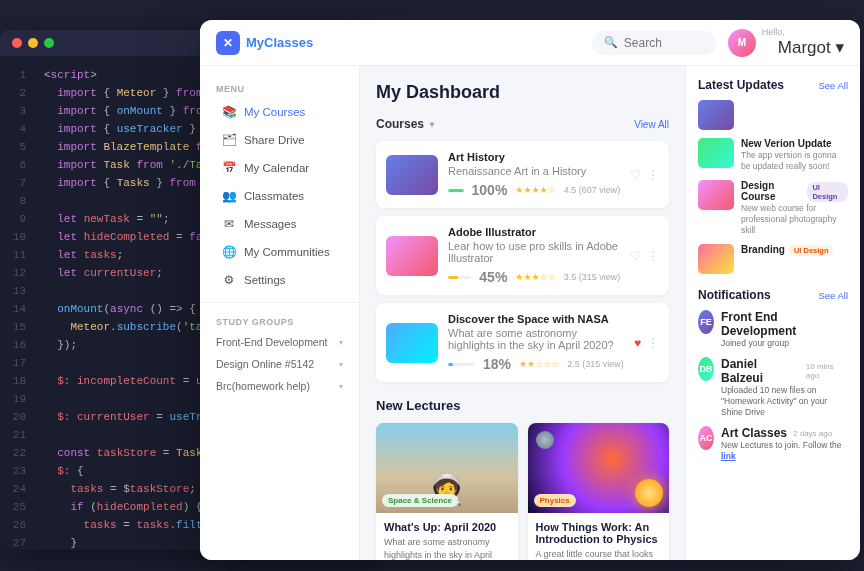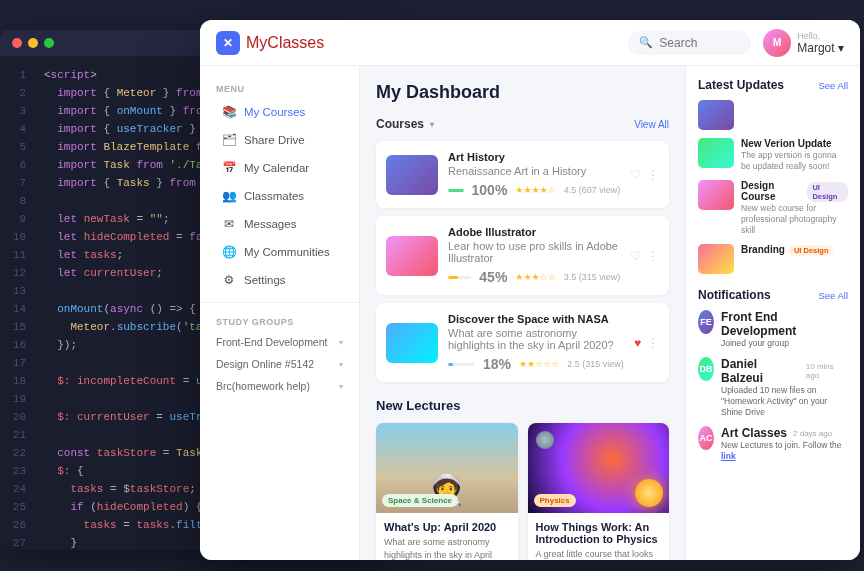--- a/index.html
+++ b/index.html
@@ -98,23 +98,23 @@
       background: #4a6cf7;
       border-radius: 6px;
       display: flex;
       align-items: center;
       justify-content: center;
       color: #fff;
       font-size: 12px;
       font-weight: bold;
     }
     .app-name {
-      font-size: 16px;
-      font-weight: 400;
-      color: #b91c1c;
+      font-size: 13px;
+      font-weight: 700;
+      color: #3b82f6;
     }
     .top-bar-spacer { flex: 1; }
     .search-bar {
       display: flex;
       align-items: center;
       background: #f5f6fa;
       border-radius: 20px;
       padding: 5px 12px;
       gap: 6px;
       margin-right: 12px;
@@ -138,21 +138,21 @@
       height: 28px;
       border-radius: 50%;
       background: linear-gradient(135deg, #f093fb, #f5576c);
       display: flex;
       align-items: center;
       justify-content: center;
       color: #fff;
       font-size: 10px;
       font-weight: bold;
     }
-    .user-name { font-size: 12px; color: #333; }
+    .user-name { font-size: 17px; color: #333; margin-left: 16px; }
 
     
     .main-layout {
       display: flex;
       flex: 1;
       overflow: hidden;
     }
 
     
     .sidebar {

